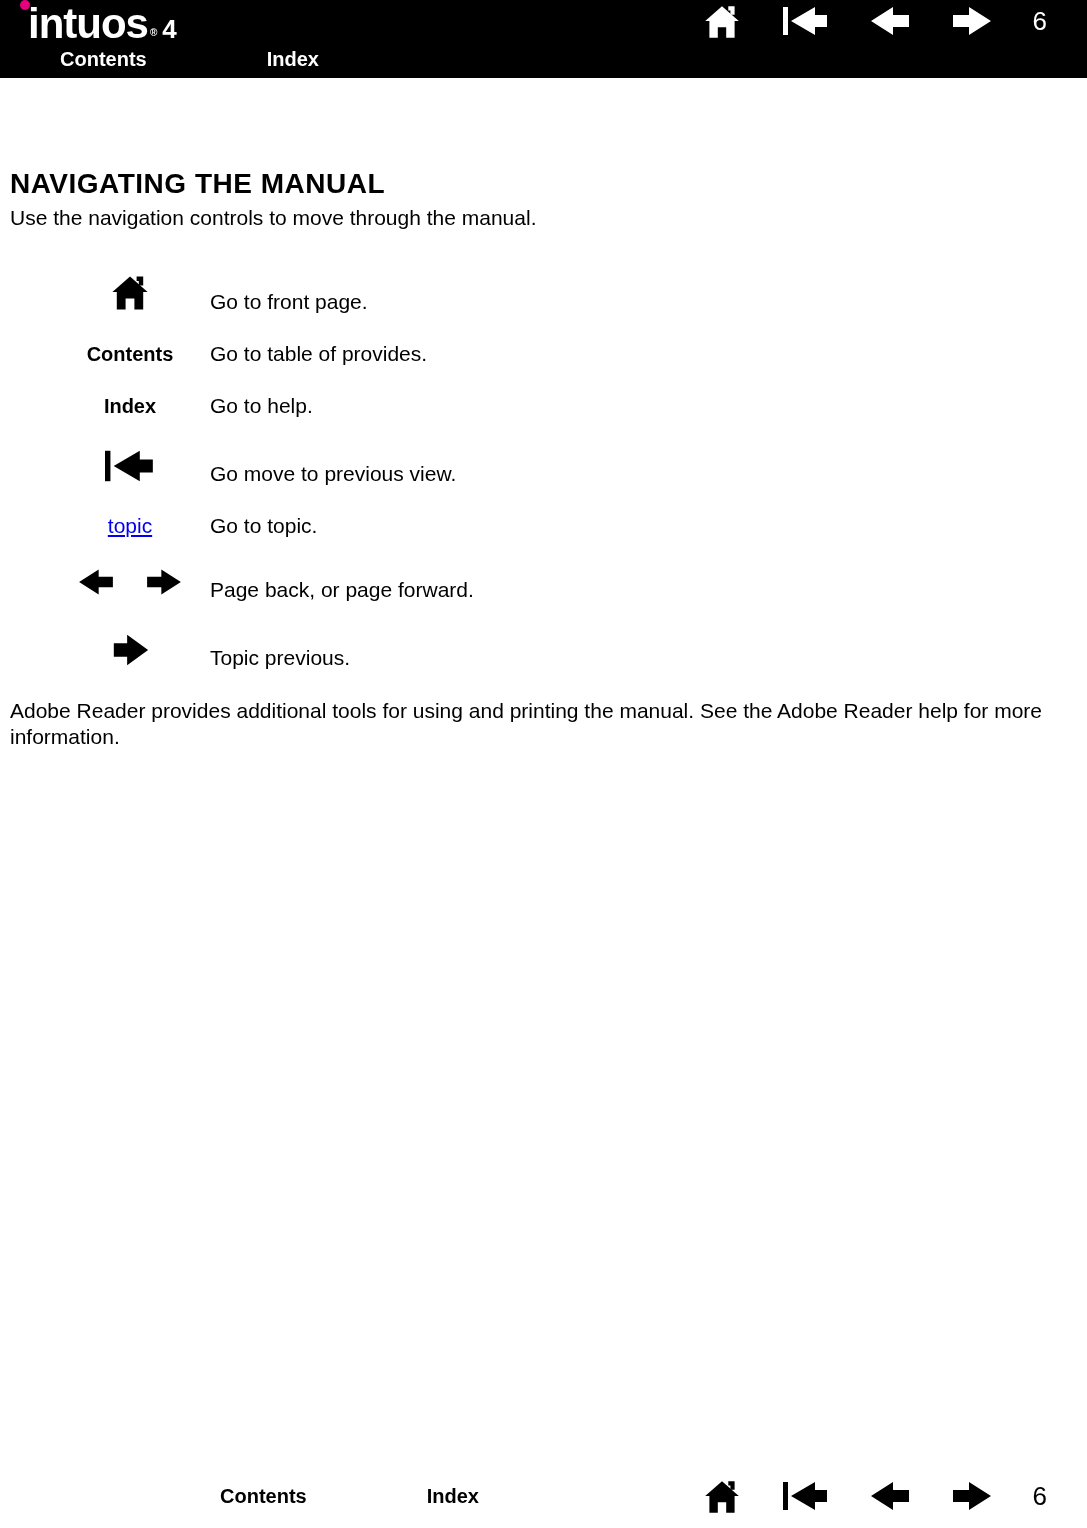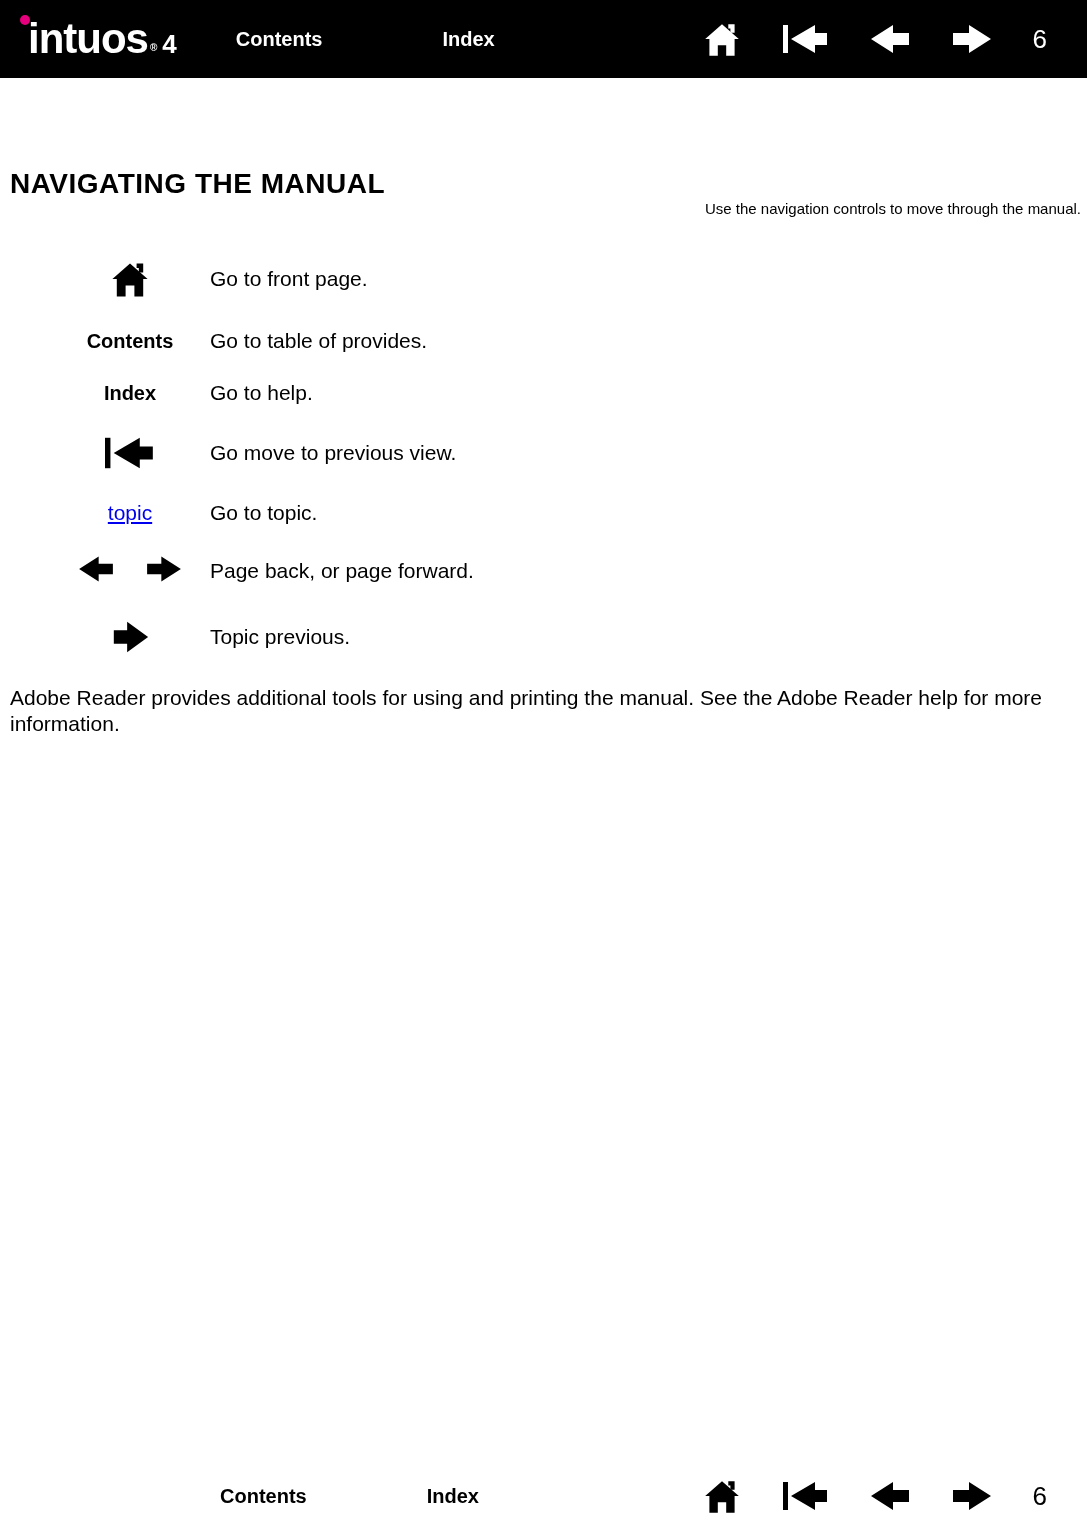--- a/index.html
+++ b/index.html
@@ -8,22 +8,22 @@
     background: #fff;
     width: 1087px;
     height: 1528px;
     position: relative;
     overflow: hidden;
   }
   .header {
     background: #000;
     height: 78px;
     display: flex;
-    align-items: center;
-    position: relative;
+    position: relative;
+    flex-direction: column;
   }
   .logo {
     color: #fff;
     font-size: 42px;
     font-weight: bold;
     letter-spacing: -1px;
     margin-left: 18px;
     font-family: Arial, Helvetica, sans-serif;
     position: relative;
     display: flex;
@@ -71,38 +71,38 @@
     gap: 40px;
     position: absolute;
     right: 40px;
   }
   .nav-icons svg { display: block; }
   .page-num-top {
     color: #fff;
     font-size: 26px;
   }
   .content {
-    padding: 90px 6px 0 10px;
+    padding: 90px 20px 0 10px;
   }
   h1 {
     font-size: 28px;
     font-weight: bold;
     letter-spacing: 0.5px;
   }
   .intro {
-    font-size: 15px;
-    text-align: right;
+    font-size: 21px;
+    margin-top: 6px;
   }
   .nav-table {
     margin-top: 40px;
     margin-left: 40px;
   }
   .nav-row {
     display: flex;
-    align-items: center;
+    align-items: flex-end;
     margin-bottom: 28px;
   }
   .nav-row .icon-cell {
     width: 160px;
     display: flex;
     align-items: center;
     justify-content: center;
   }
   .nav-row .icon-cell .label-bold {
     font-weight: bold;

